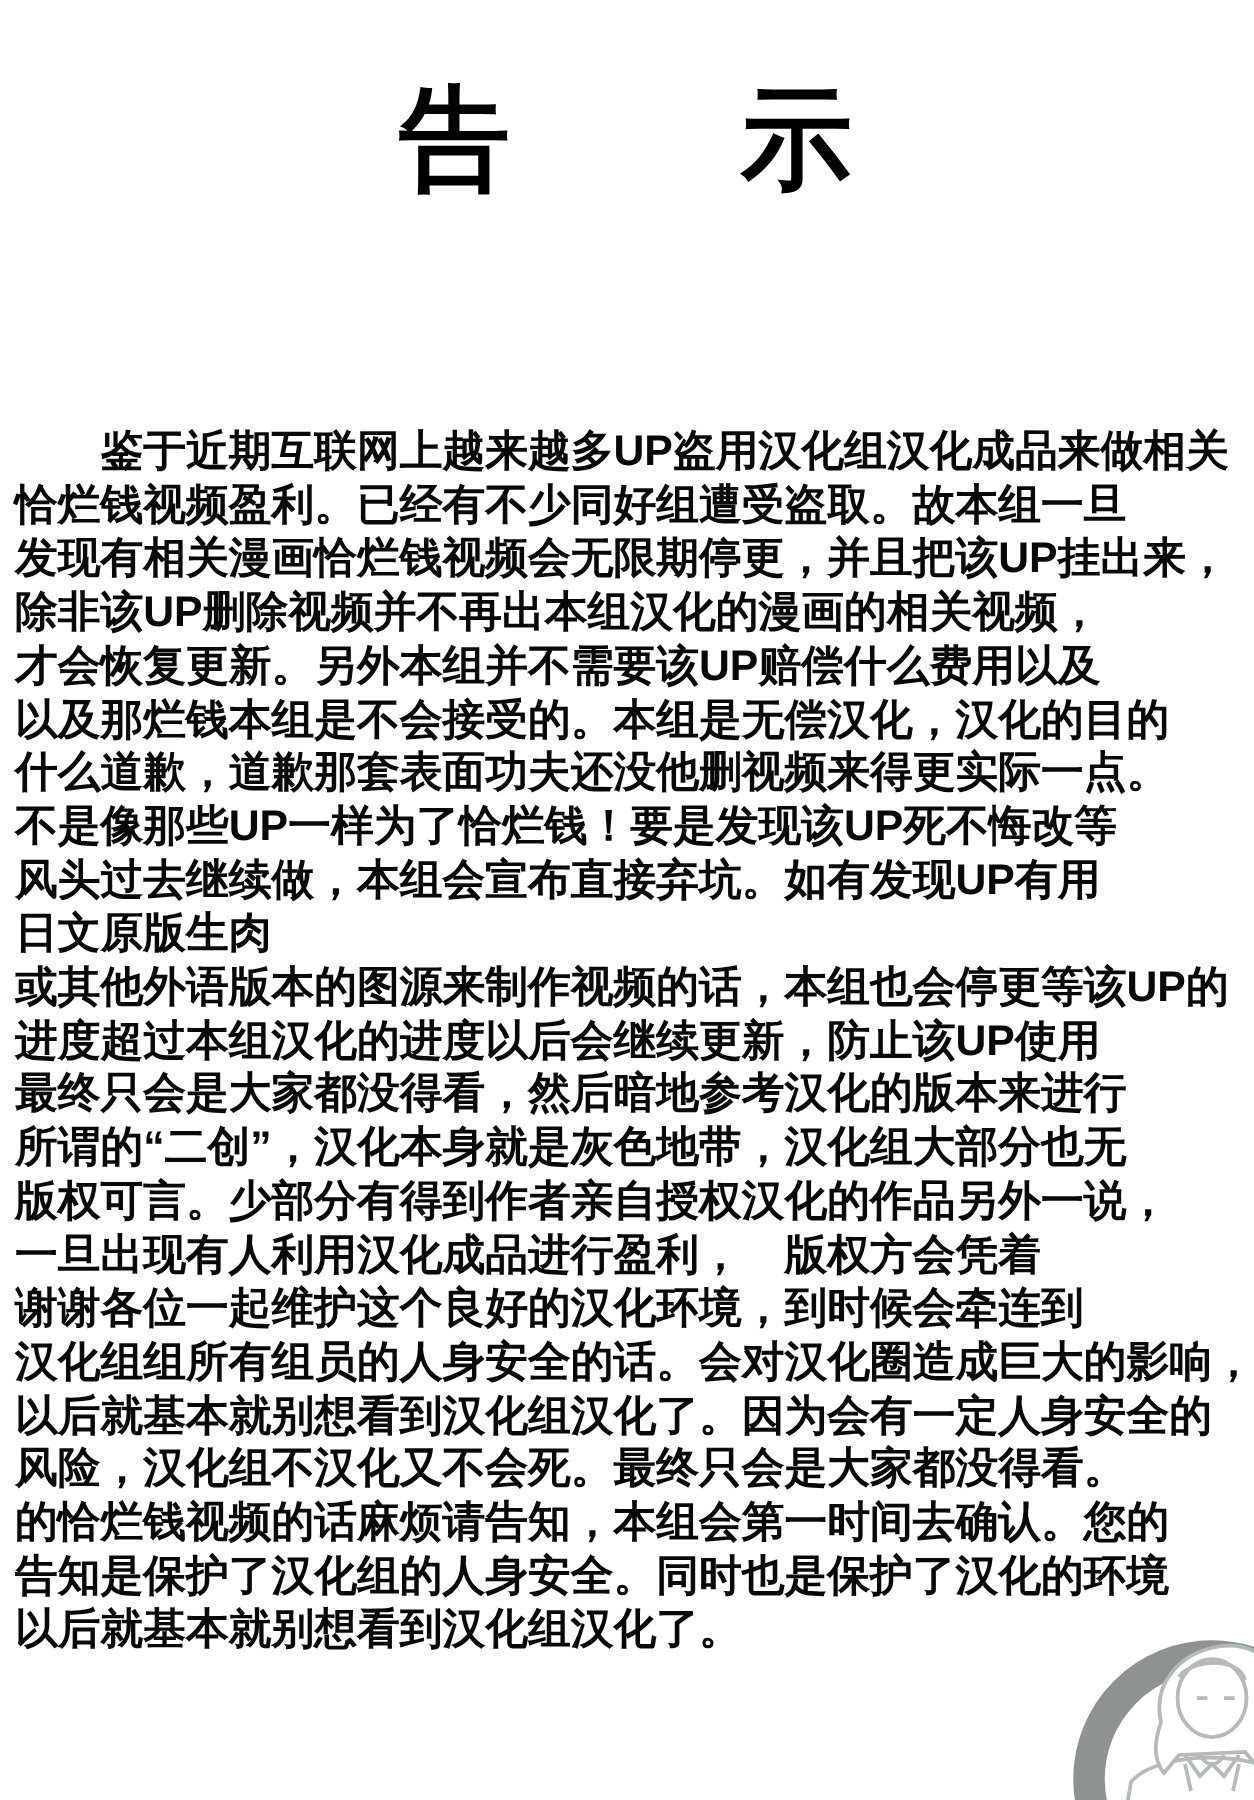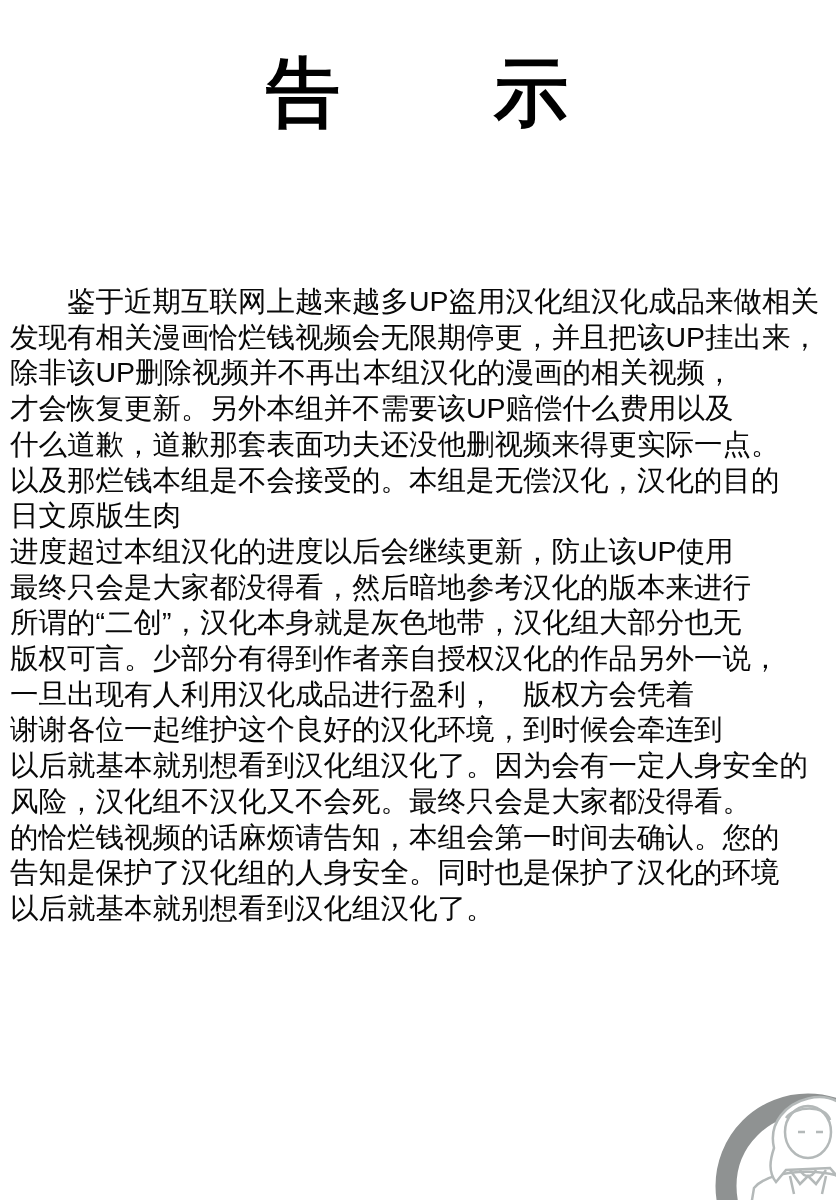--- a/index.html
+++ b/index.html
@@ -31,21 +31,21 @@
     position: absolute;
     top: 284px;
     left: 10px;
     width: 826px;
     z-index: 2;
   }
   .body-line {
     font-size: 28.5px;
     line-height: 35.7px;
     white-space: nowrap;
-    font-weight: 400;
+    font-weight: 700;
     color: #080808;
   }
   .body-line.indent { text-indent: 2em; }
   .group-stamp {
     position: absolute;
     left: 702px;
     top: 1048px;
     width: 212px;
     height: 212px;
     z-index: 1;
@@ -53,32 +53,37 @@
 </style>
 </head>
 <body>
 
 <div class="page">
 
   <h1 class="notice-title">告　　示</h1>
 
   <div class="notice-body">
     <div class="body-line indent">鉴于近期互联网上越来越多UP盗用汉化组汉化成品来做相关</div>
+    <div class="body-line">恰烂钱视频盈利。已经有不少同好组遭受盗取。故本组一旦</div>
     <div class="body-line">发现有相关漫画恰烂钱视频会无限期停更，并且把该UP挂出来，</div>
     <div class="body-line">除非该UP删除视频并不再出本组汉化的漫画的相关视频，</div>
     <div class="body-line">才会恢复更新。另外本组并不需要该UP赔偿什么费用以及</div>
+    <div class="body-line">以及那烂钱本组是不会接受的。本组是无偿汉化，汉化的目的</div>
     <div class="body-line">什么道歉，道歉那套表面功夫还没他删视频来得更实际一点。</div>
-    <div class="body-line">以及那烂钱本组是不会接受的。本组是无偿汉化，汉化的目的</div>
+    <div class="body-line">不是像那些UP一样为了恰烂钱！要是发现该UP死不悔改等</div>
+    <div class="body-line">风头过去继续做，本组会宣布直接弃坑。如有发现UP有用</div>
     <div class="body-line">日文原版生肉</div>
+    <div class="body-line">或其他外语版本的图源来制作视频的话，本组也会停更等该UP的</div>
     <div class="body-line">进度超过本组汉化的进度以后会继续更新，防止该UP使用</div>
     <div class="body-line">最终只会是大家都没得看，然后暗地参考汉化的版本来进行</div>
     <div class="body-line">所谓的“二创”，汉化本身就是灰色地带，汉化组大部分也无</div>
     <div class="body-line">版权可言。少部分有得到作者亲自授权汉化的作品另外一说，</div>
     <div class="body-line">一旦出现有人利用汉化成品进行盈利，　版权方会凭着</div>
     <div class="body-line">谢谢各位一起维护这个良好的汉化环境，到时候会牵连到</div>
+    <div class="body-line">汉化组组所有组员的人身安全的话。会对汉化圈造成巨大的影响，</div>
     <div class="body-line">以后就基本就别想看到汉化组汉化了。因为会有一定人身安全的</div>
     <div class="body-line">风险，汉化组不汉化又不会死。最终只会是大家都没得看。</div>
     <div class="body-line">的恰烂钱视频的话麻烦请告知，本组会第一时间去确认。您的</div>
     <div class="body-line">告知是保护了汉化组的人身安全。同时也是保护了汉化的环境</div>
     <div class="body-line">以后就基本就别想看到汉化组汉化了。</div>
   </div>
 
   <svg class="group-stamp" viewBox="0 0 212 212" aria-hidden="true">
     <defs>
       <clipPath id="stamp-inner">

